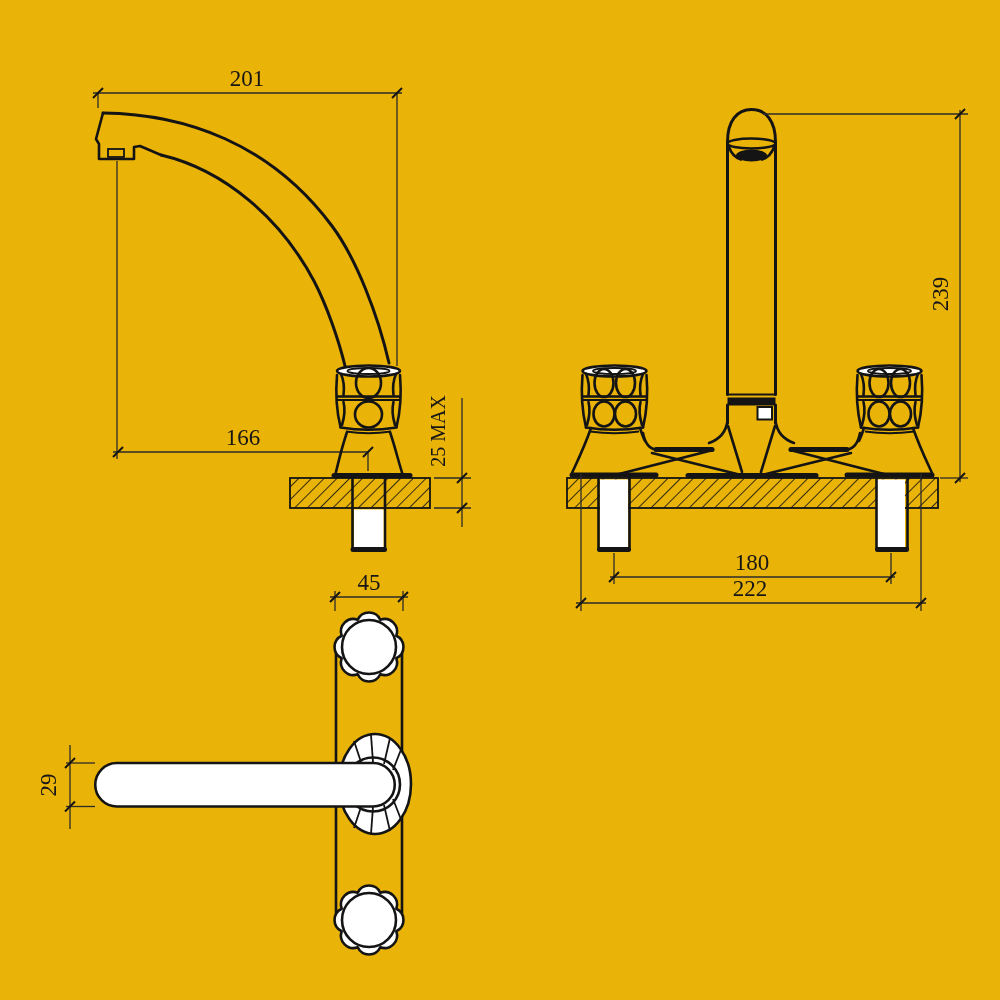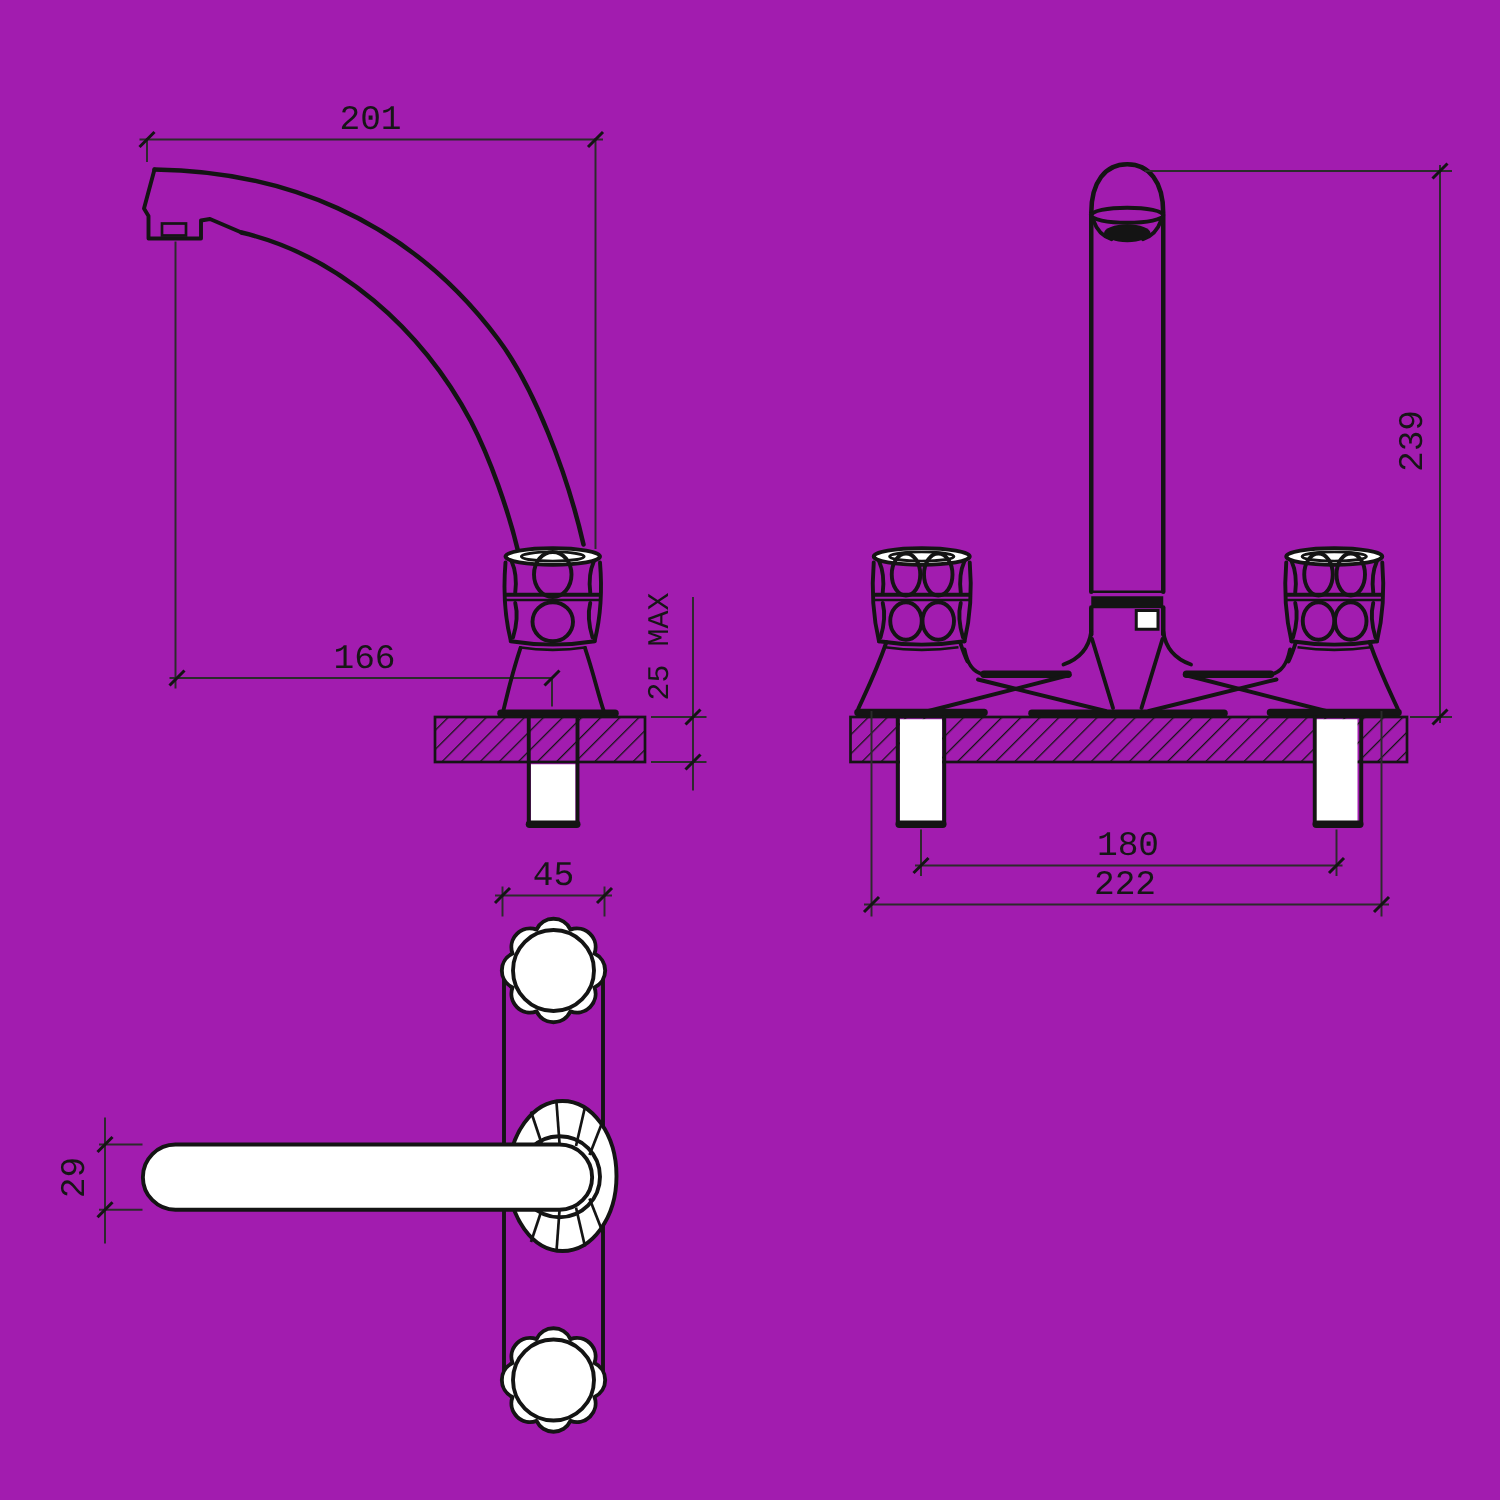--- a/index.html
+++ b/index.html
@@ -1,16 +1,16 @@
 <!DOCTYPE html>
 <html><head>
 <meta charset="utf-8">
 <style>
   html,body{margin:0;padding:0;background:#ffffff;}
-  .sheet{width:1000px;height:1000px;background:#a21caf;position:relative;font-family:Liberation Mono, monospace;}
+  .sheet{width:1000px;height:1000px;background:#eab308;position:relative;font-family:Liberation Serif, serif;}
   svg{display:block;}
   .ol{fill:none;stroke:#141414;stroke-width:2.6;stroke-linecap:round;stroke-linejoin:round;}
   .ol3{fill:none;stroke:#141414;stroke-width:3;stroke-linecap:round;stroke-linejoin:round;}
   .thk{fill:none;stroke:#141414;stroke-width:5;stroke-linecap:round;}
   .band{fill:none;stroke:#141414;stroke-width:8;}
   .thin{fill:none;stroke:#141414;stroke-width:1.8;}
   .dim{fill:none;stroke:#2b2b2b;stroke-width:1.3;}
   .tick{stroke:#141414;stroke-width:2;}
   .wfill{fill:#ffffff;}
   text.d{font-size:23px;fill:#161616;text-anchor:middle;}

